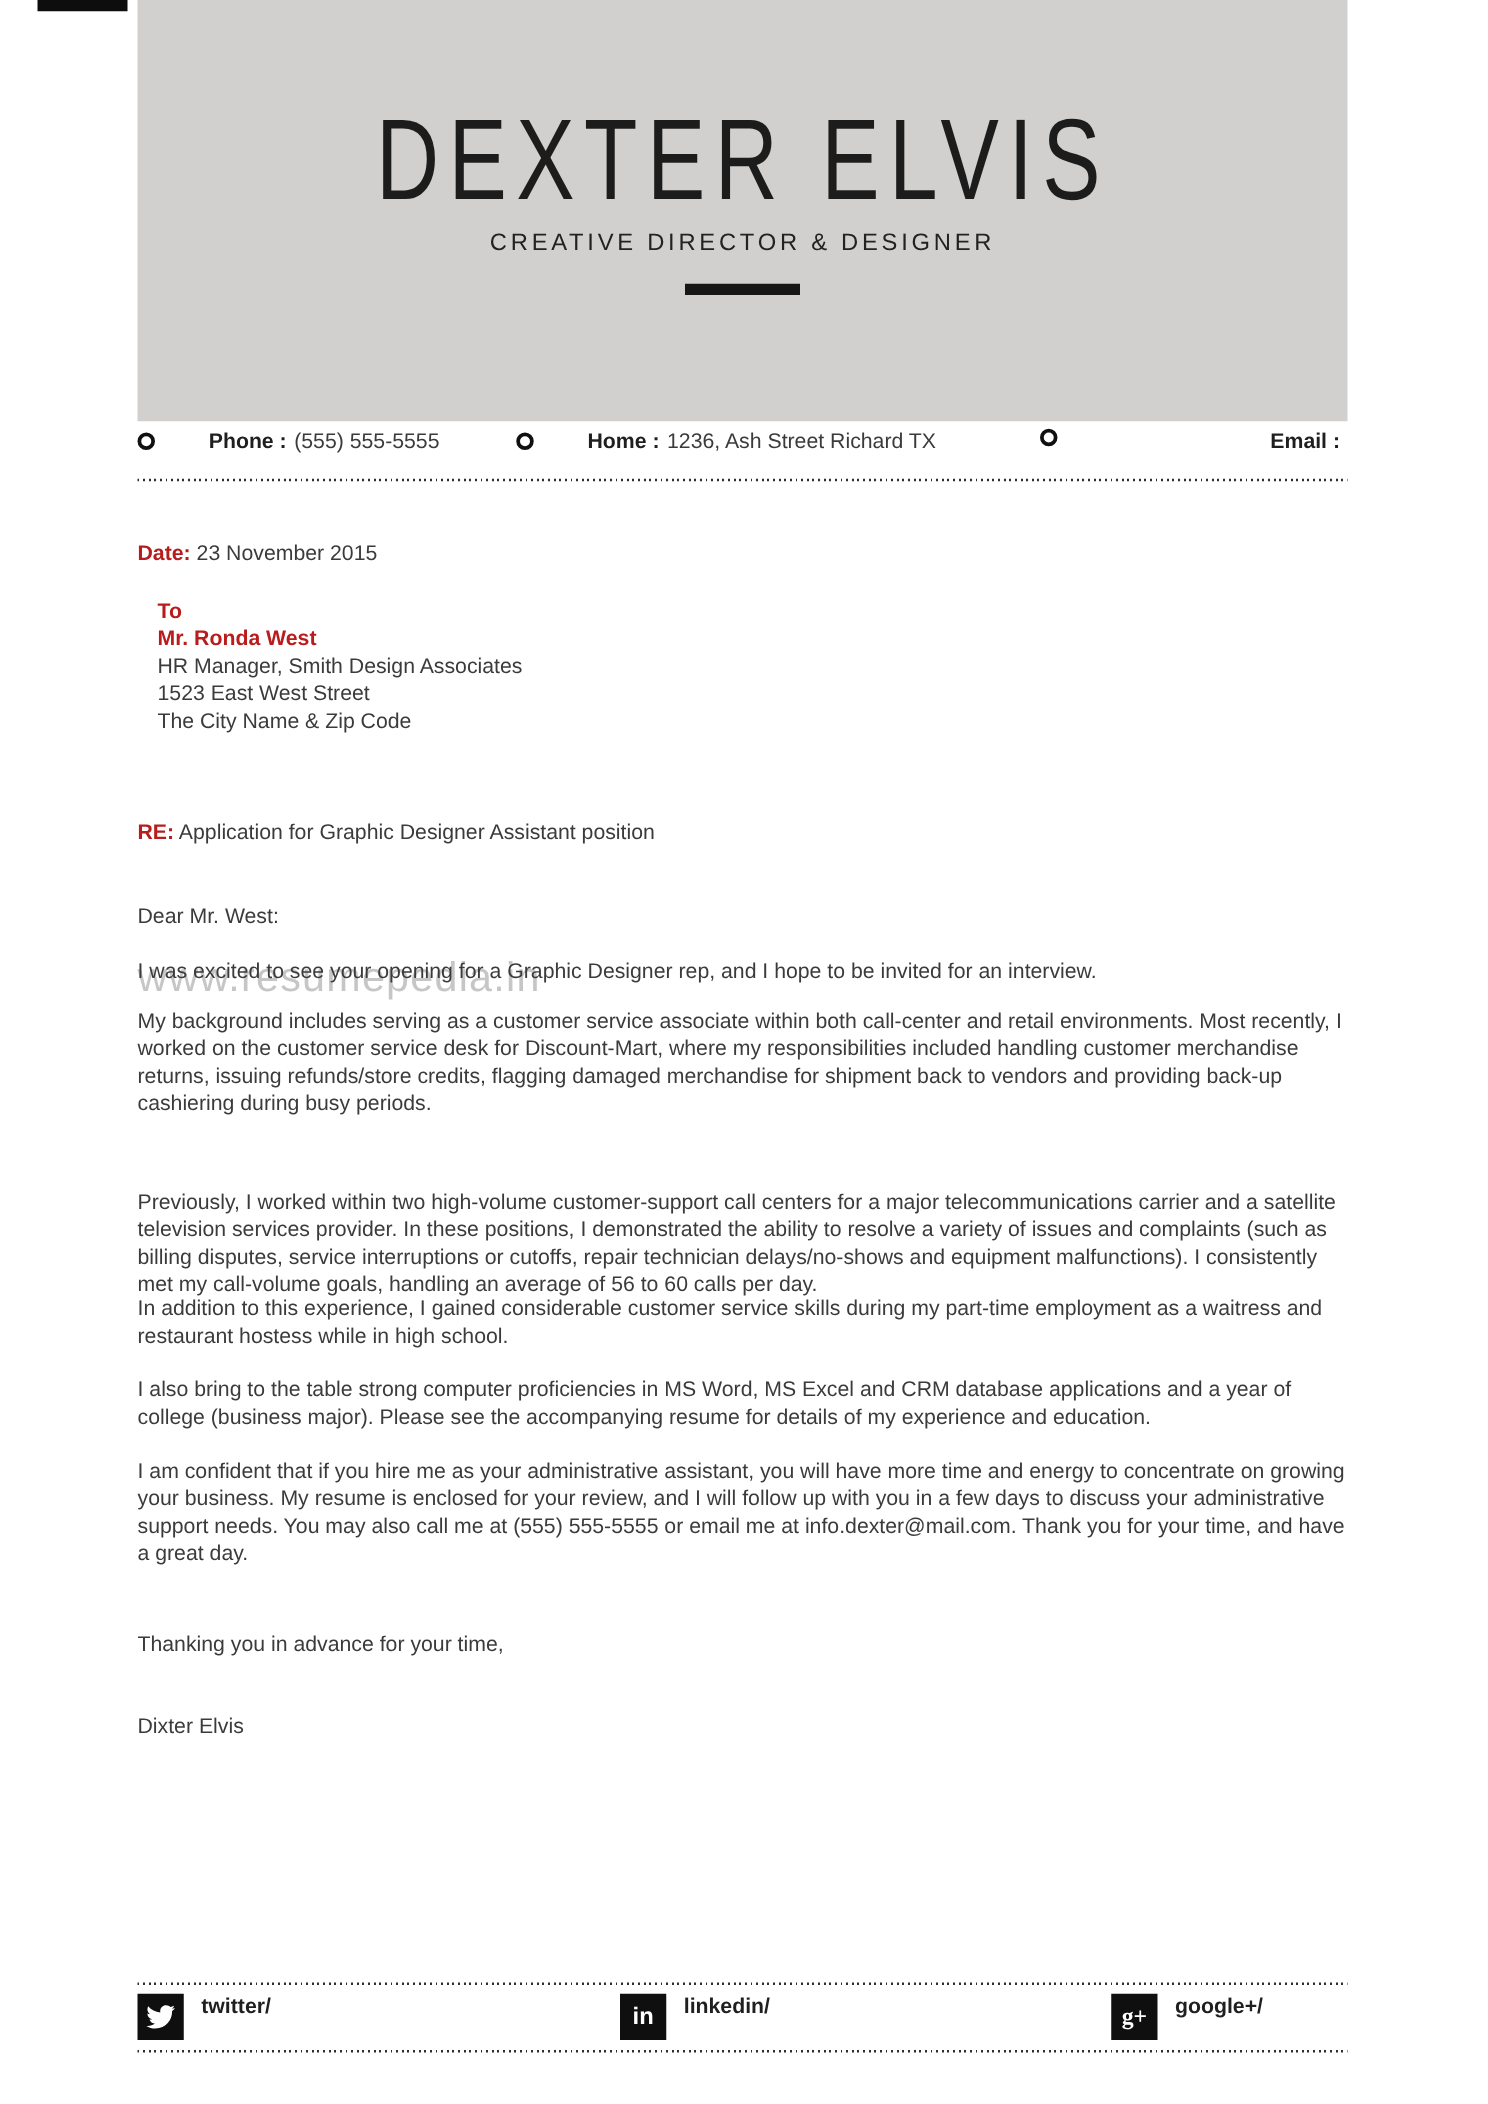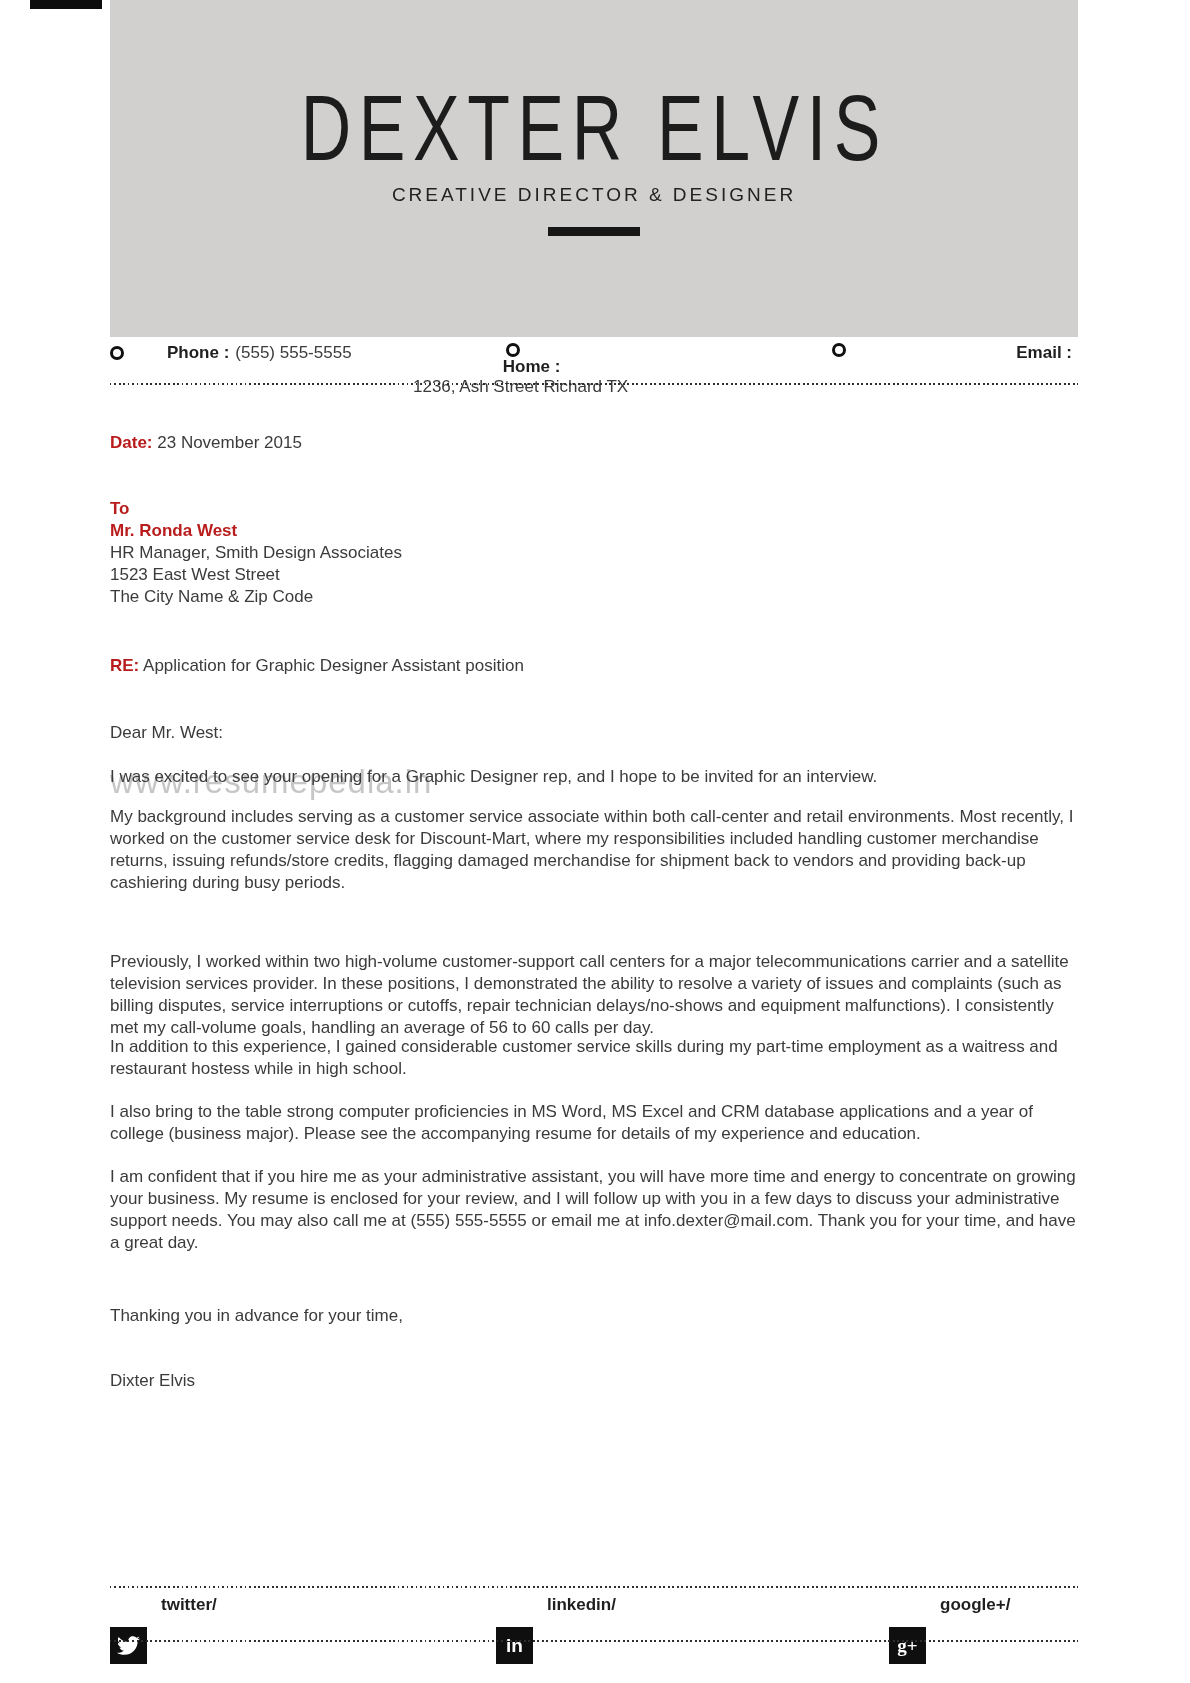--- a/index.html
+++ b/index.html
@@ -58,21 +58,21 @@
 
   
   .contact-row {
     position: absolute;
     left: 110px; top: 337px;
     width: 968px; height: 46px;
     font-size: 17px;
   }
   .contact-item { position: absolute; top: 6px; display: flex; align-items: center; white-space: nowrap; }
   .contact-item.phone { left: 0; }
-  .contact-item.home  { left: 303px; flex-direction: column; }
+  .contact-item.home  { left: 303px; }
   .contact-item.email-bullet { left: 722px; }
   .contact-item.email-label  { right: 0; }
   .bullet-circle {
     width: 14px; height: 14px;
     border: 3px solid #101010;
     border-radius: 50%;
     background: #ffffff;
     margin-right: 15px;
     flex: 0 0 auto;
   }
@@ -95,21 +95,21 @@
     position: absolute;
     left: 110px;
     width: 968px;
     font-size: 17px;
     line-height: 22px;
     color: #3b3b3b;
     z-index: 2;
   }
   .bold-inline { font-weight: 700; color: #b91c1c; }
   .blk-date      { top: 432px; }
-  .blk-recipient { top: 498px; }
+  .blk-recipient { top: 478px; margin-left: 16px; }
   .blk-re        { top: 655px; }
   .blk-salutation{ top: 722px; }
   .blk-p1        { top: 766px; }
   .blk-p2        { top: 806px; }
   .blk-p3        { top: 918px; margin-top: 33px; }
   .blk-p4        { top: 1036px; }
   .blk-p5        { top: 1101px; }
   .blk-p6        { top: 1166px; }
   .blk-closing   { top: 1305px; }
   .blk-signature { top: 1370px; }
@@ -135,21 +135,20 @@
   .soc-item { position: absolute; top: 0; display: flex; align-items: flex-start; cursor: pointer; }
   .soc-item.twitter  { left: 0; }
   .soc-item.linkedin { left: 386px; }
   .soc-item.gplus    { left: 779px; }
   .soc-icon {
     width: 37px; height: 37px;
     background: #0f0f0f;
     display: flex; align-items: center; justify-content: center;
     margin-right: 14px;
     flex: 0 0 auto;
-    margin-top: 32px;
   }
   .soc-icon svg { width: 23px; height: 23px; }
   .soc-glyph {
     color: #ffffff;
     font-weight: 700;
     font-size: 19px;
     line-height: 1;
     font-family: "Liberation Serif", serif;
   }
   .soc-label { font-weight: 700; font-size: 17px; color: #1f1f1f; }

